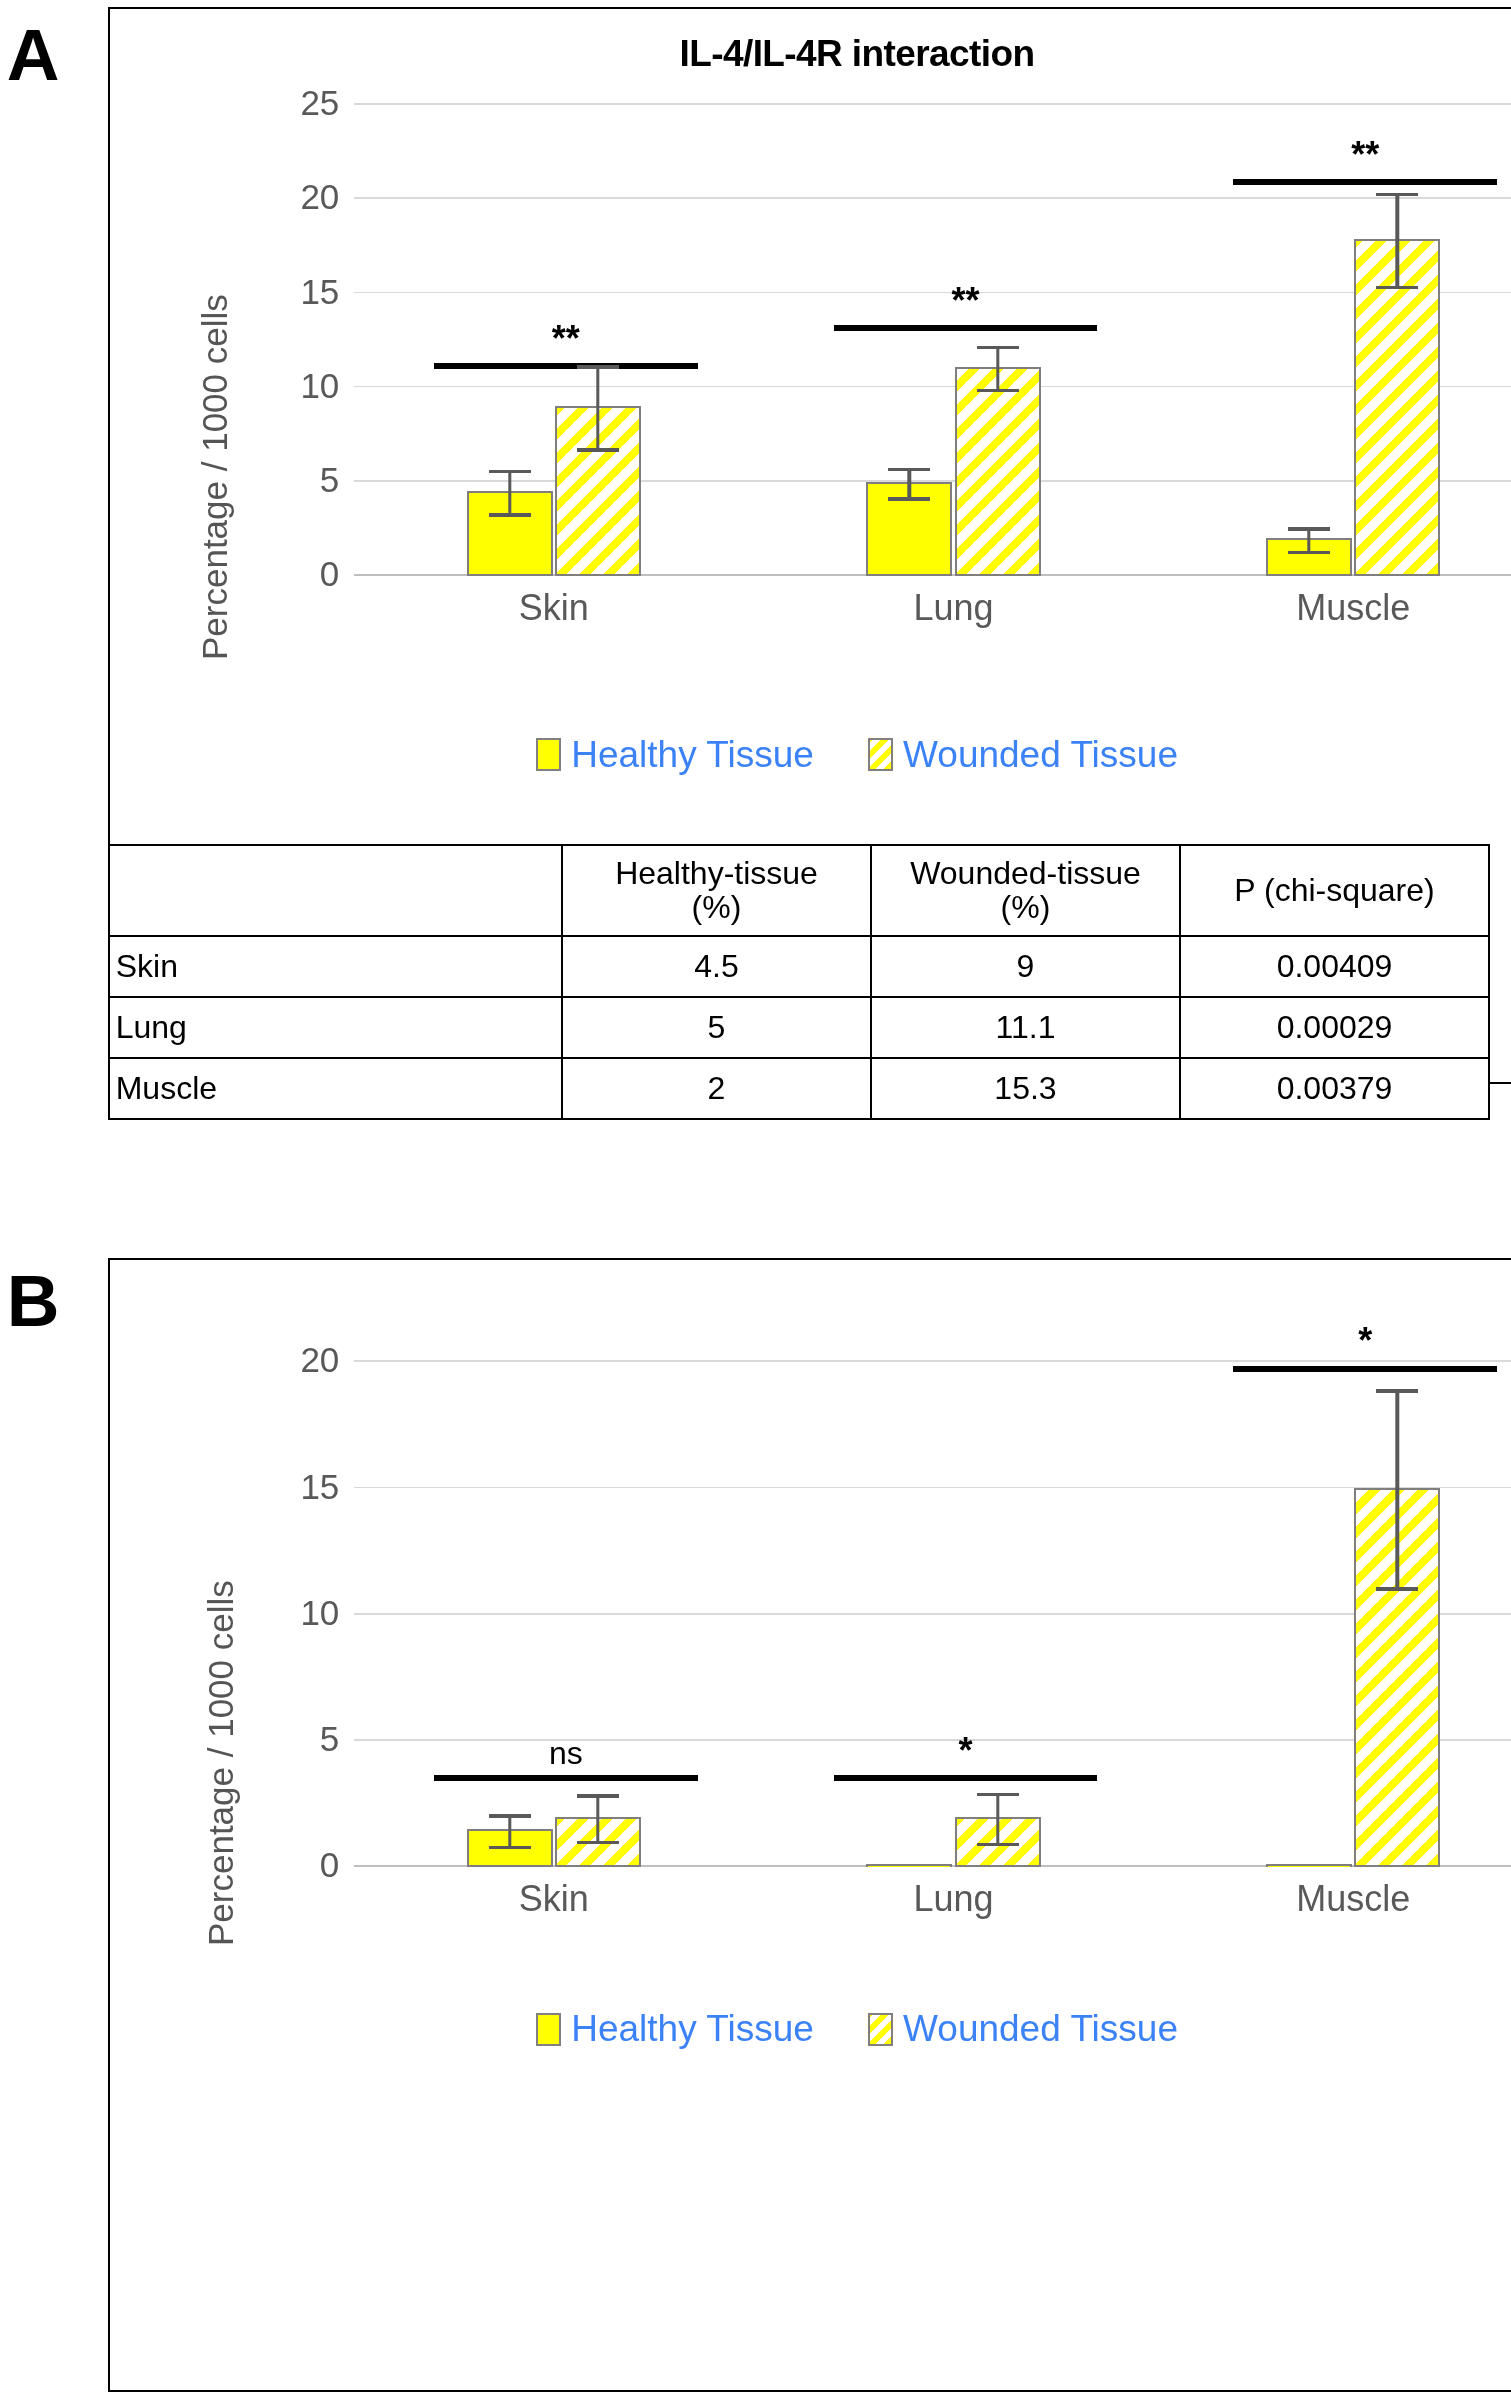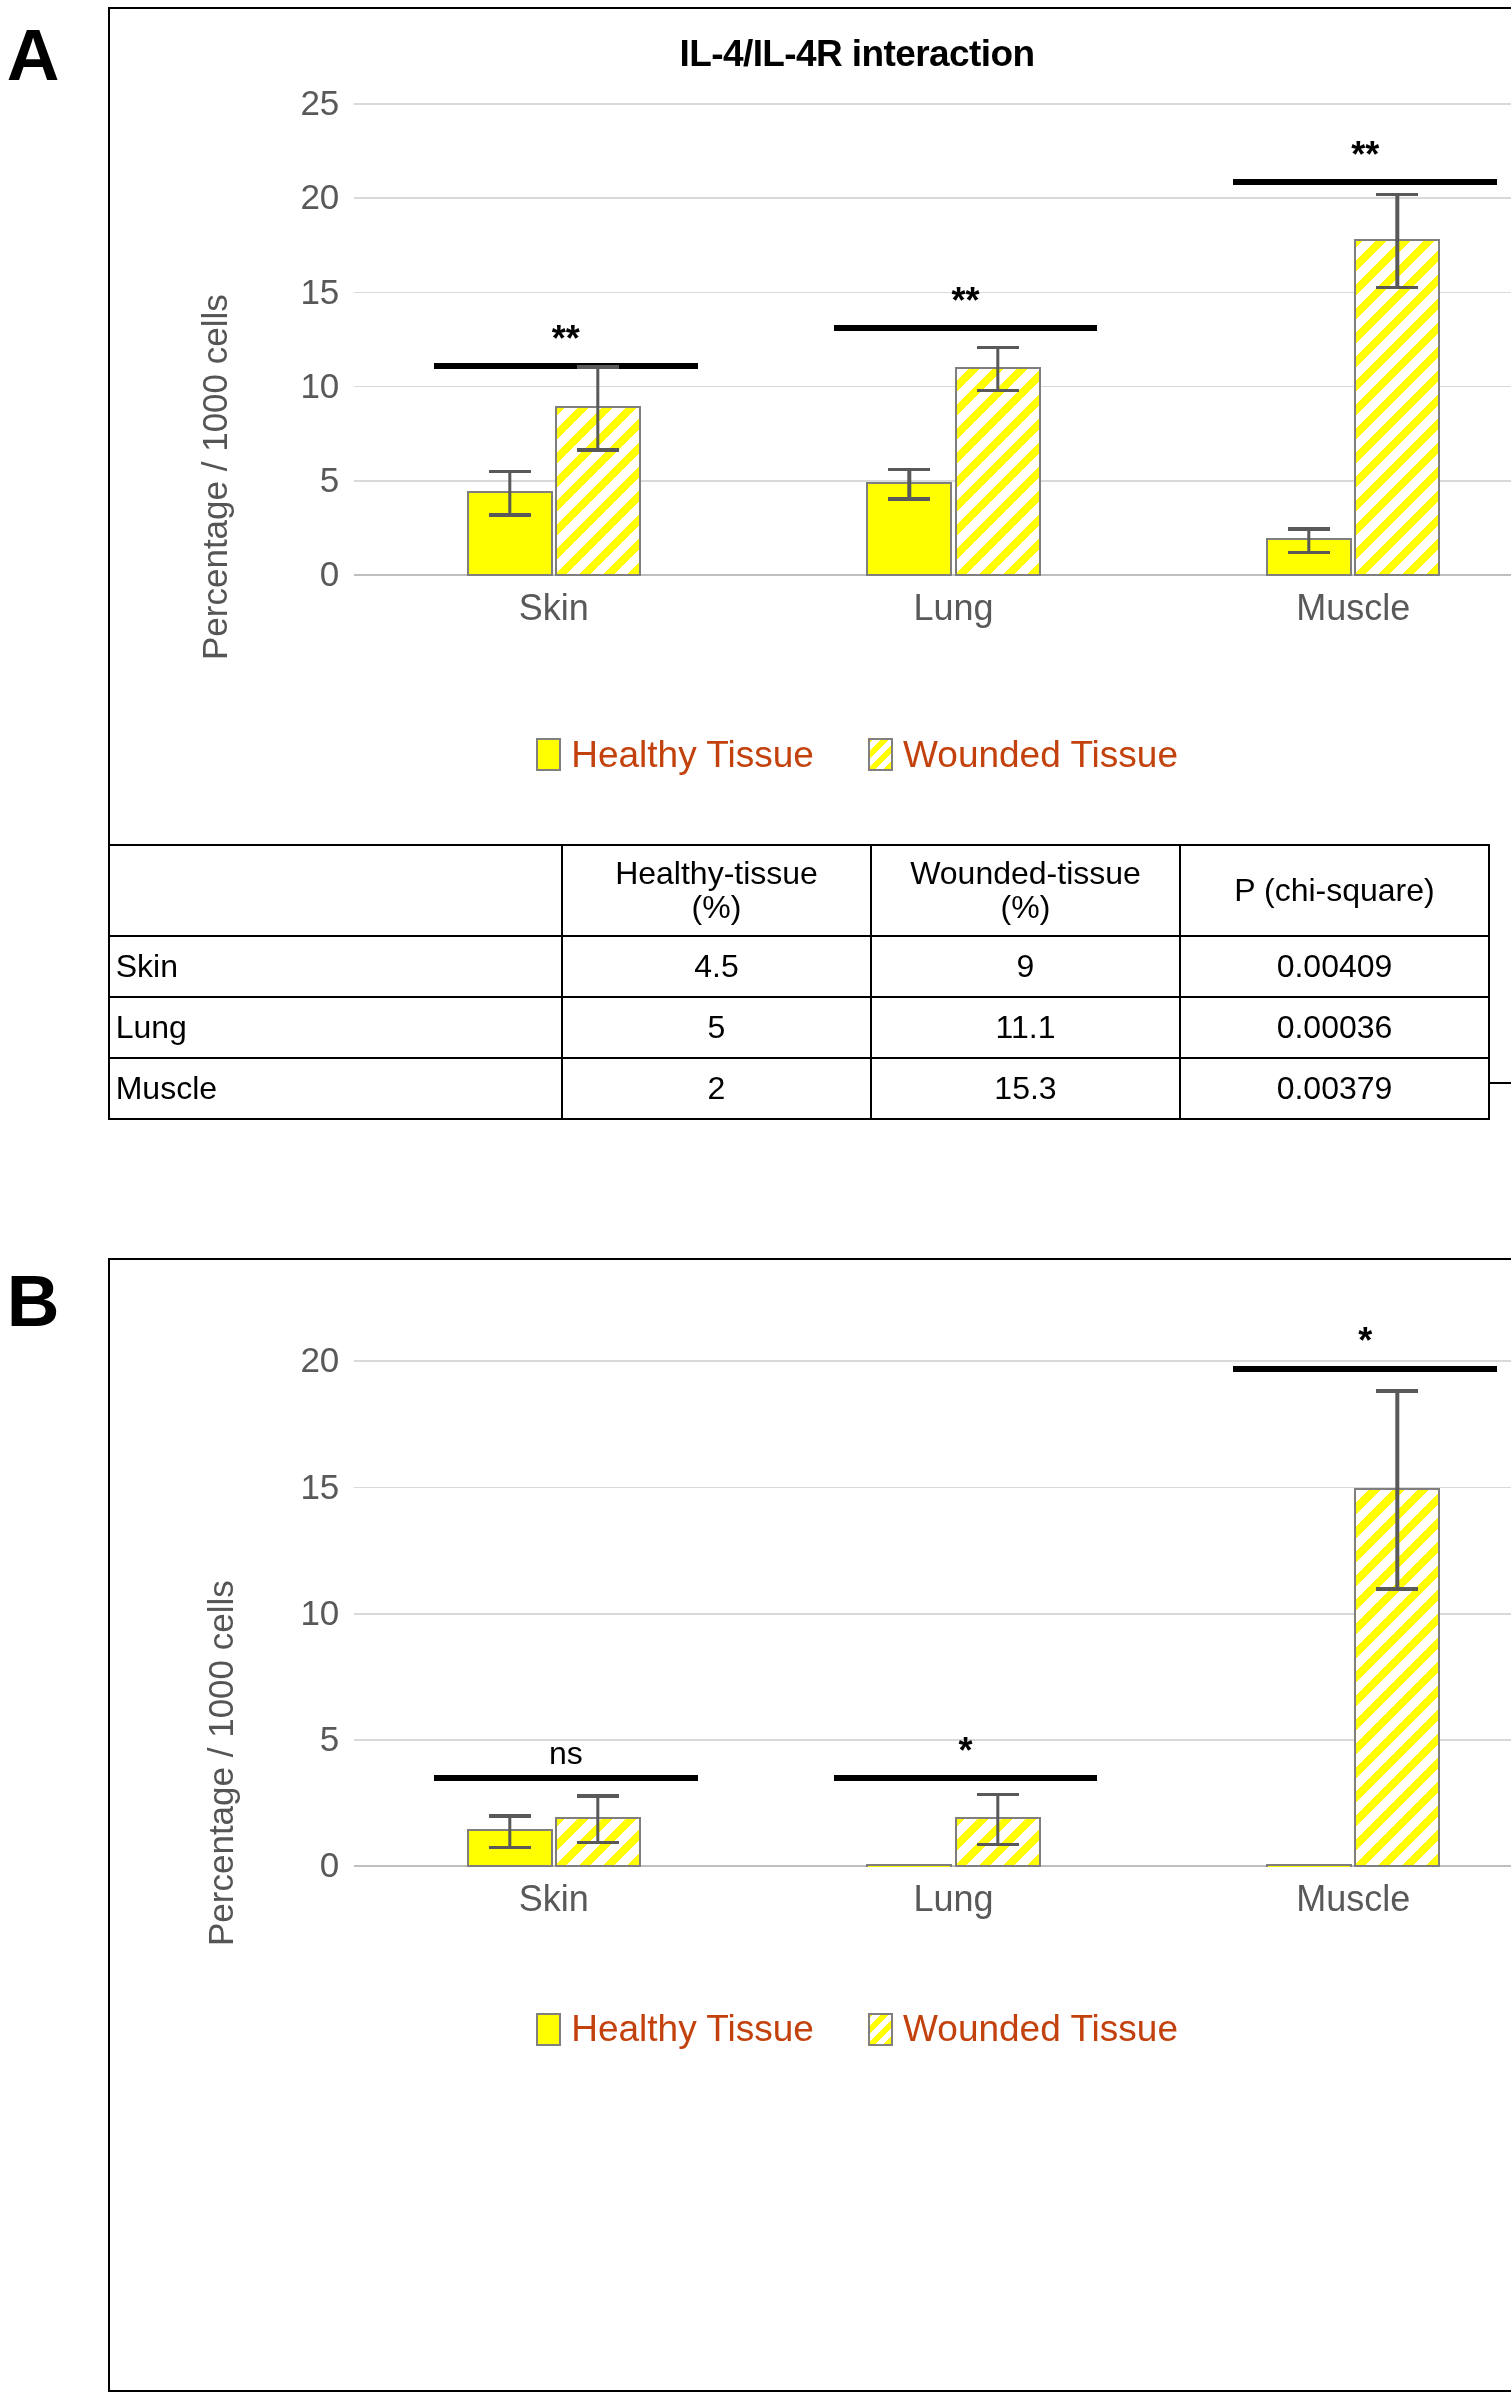--- a/index.html
+++ b/index.html
@@ -204,21 +204,21 @@
     background: #ffff00;
   }
   .swatch.hatched {
     background-color: #ffffff;
     background-image: repeating-linear-gradient(
       -45deg,
       #ffff00 0px, #ffff00 5.1px,
       #ffffff 5.1px, #ffffff 11.3px
     );
   }
-  .legend-label { color: #c2410c; font-size: 37px; }
+  .legend-label { color: #3b82f6; font-size: 37px; }
 
   
   .data-table {
     position: absolute;
     left: 108px;
     width: 1381px;
     border-collapse: collapse;
     table-layout: fixed;
     background: #fff;
   }
@@ -365,21 +365,21 @@
       <tr>
         <td class="rowhead">Skin</td>
         <td>4.5</td>
         <td>9</td>
         <td>0.00409</td>
       </tr>
       <tr>
         <td class="rowhead">Lung</td>
         <td>5</td>
         <td>11.1</td>
-        <td>0.00036</td>
+        <td>0.00029</td>
       </tr>
       <tr>
         <td class="rowhead">Muscle</td>
         <td>2</td>
         <td>15.3</td>
         <td>0.00379</td>
       </tr>
     </tbody>
   </table>
 </div>

